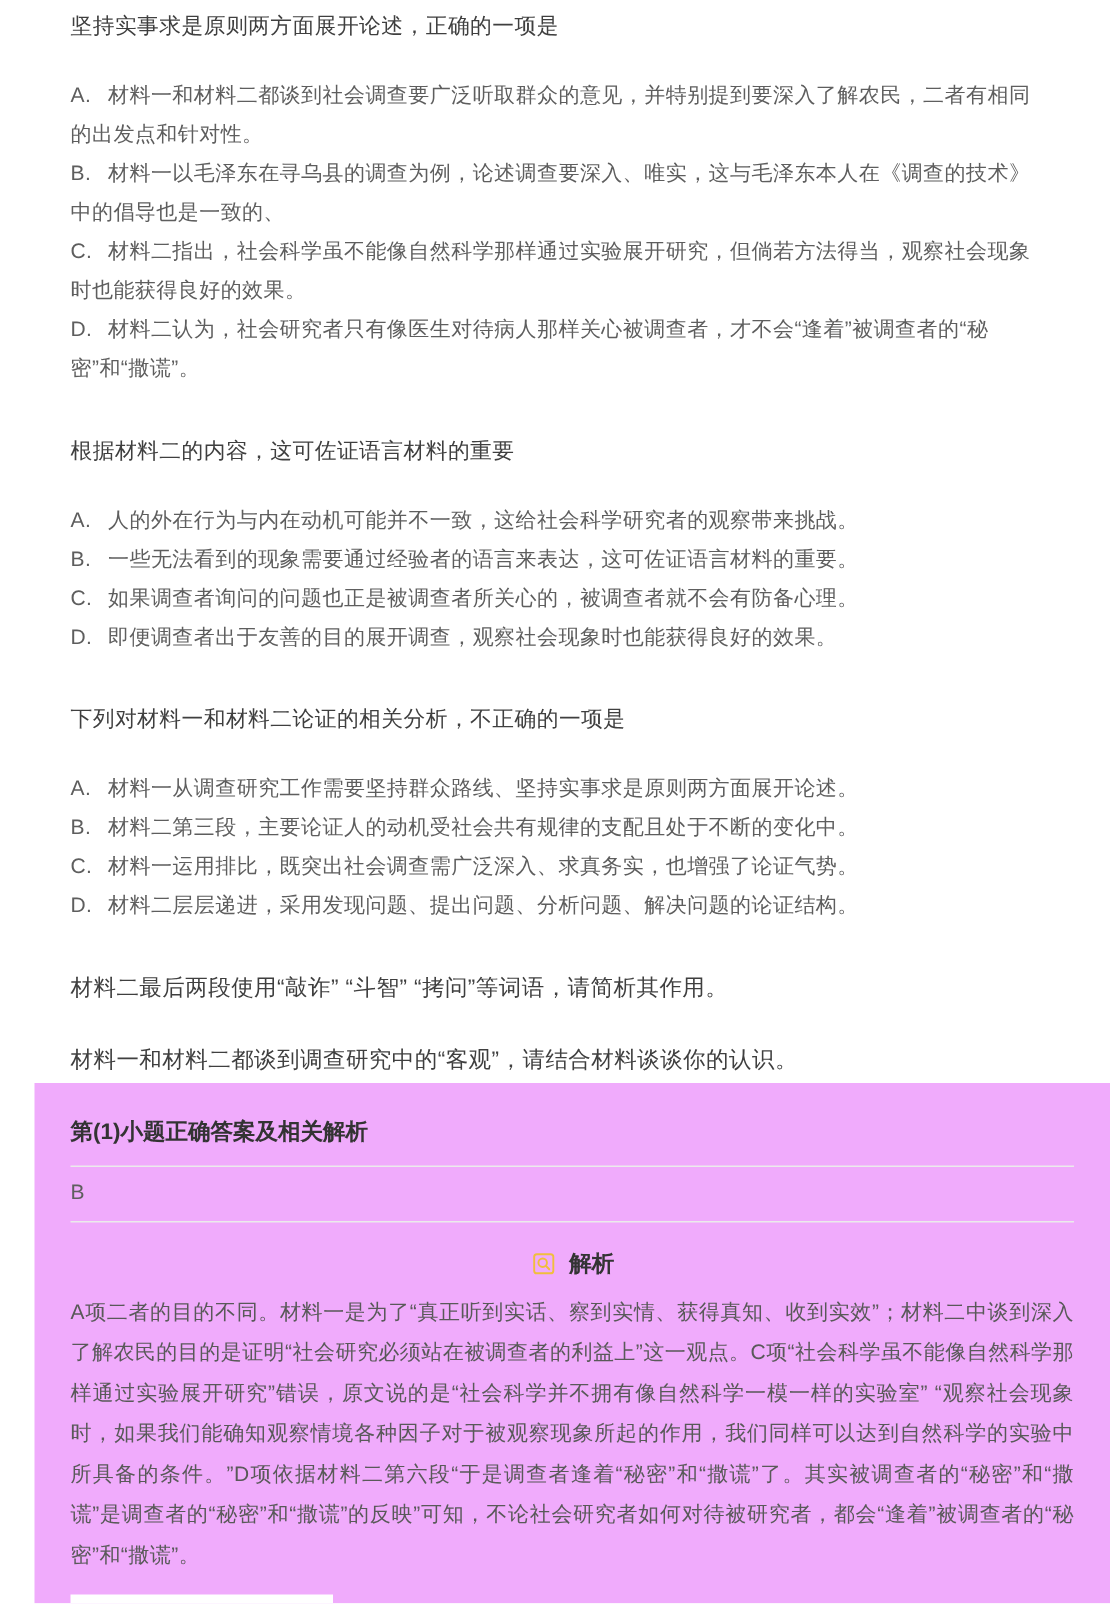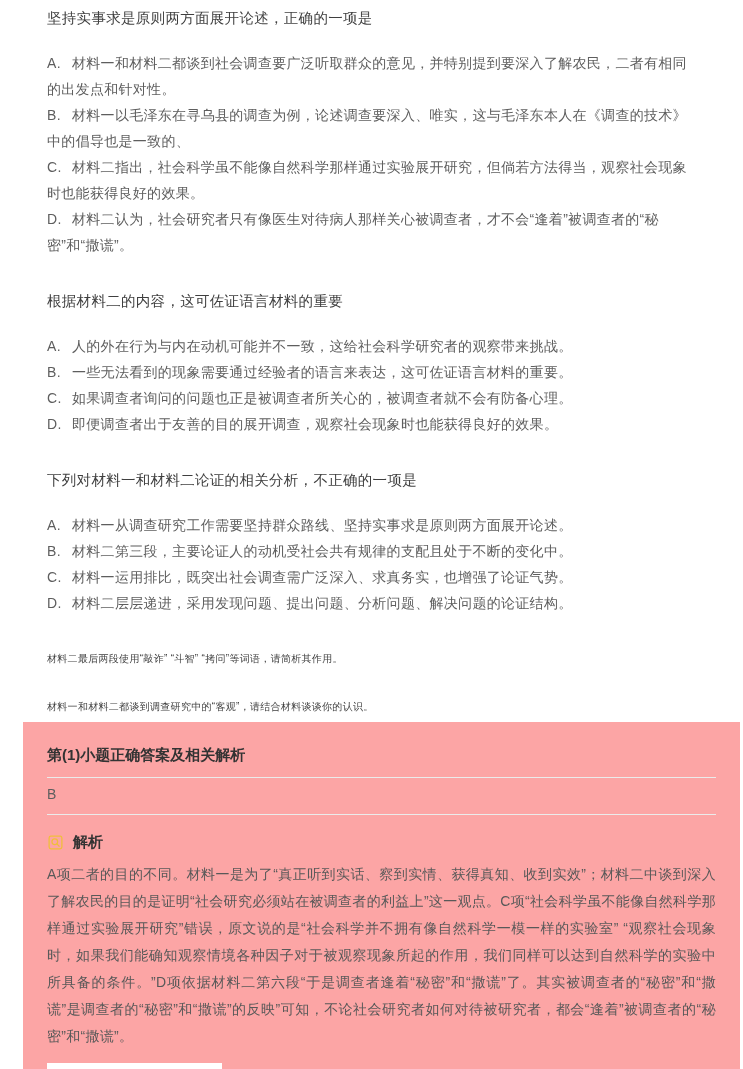--- a/index.html
+++ b/index.html
@@ -33,35 +33,35 @@
     line-height: 26px;
     color: #5e5e5e;
     letter-spacing: 0.3px;
   }
   .opt-label {
     display: inline-block;
     width: 25px;
     color: #5e5e5e;
   }
   .short-q {
-    font-size: 10px;
+    font-size: 15px;
     line-height: 26px;
     color: #3f3f3f;
     letter-spacing: 0.3px;
   }
   .short-q.first { margin-bottom: 22px; }
   .short-q.second { margin-bottom: 2px; }
 
   
   .answer-panel {
     position: relative;
     margin-left: 23px;
     width: 717px;
     height: 347px;
-    background: #fca5a5;
+    background: #f0abfc;
     padding: 22px 24px 0 24px;
     overflow: hidden;
   }
   .panel-title {
     font-size: 15px;
     font-weight: bold;
     color: #333333;
     line-height: 22px;
   }
   .divider {
@@ -69,21 +69,21 @@
     background: #ebebeb;
     margin-top: 11px;
   }
   .divider.second { margin-top: 10px; }
   .sec-header {
     display: flex;
     align-items: center;
     margin-top: 15px;
     height: 22px;
   }
-  .sec-header.analysis { margin-top: 16px; }
+  .sec-header.analysis { margin-top: 16px; justify-content: center; }
   .sec-icon {
     display: inline-flex;
     align-items: center;
     margin-right: 9px;
   }
   .sec-label {
     font-size: 15px;
     font-weight: bold;
     color: #333333;
   }

